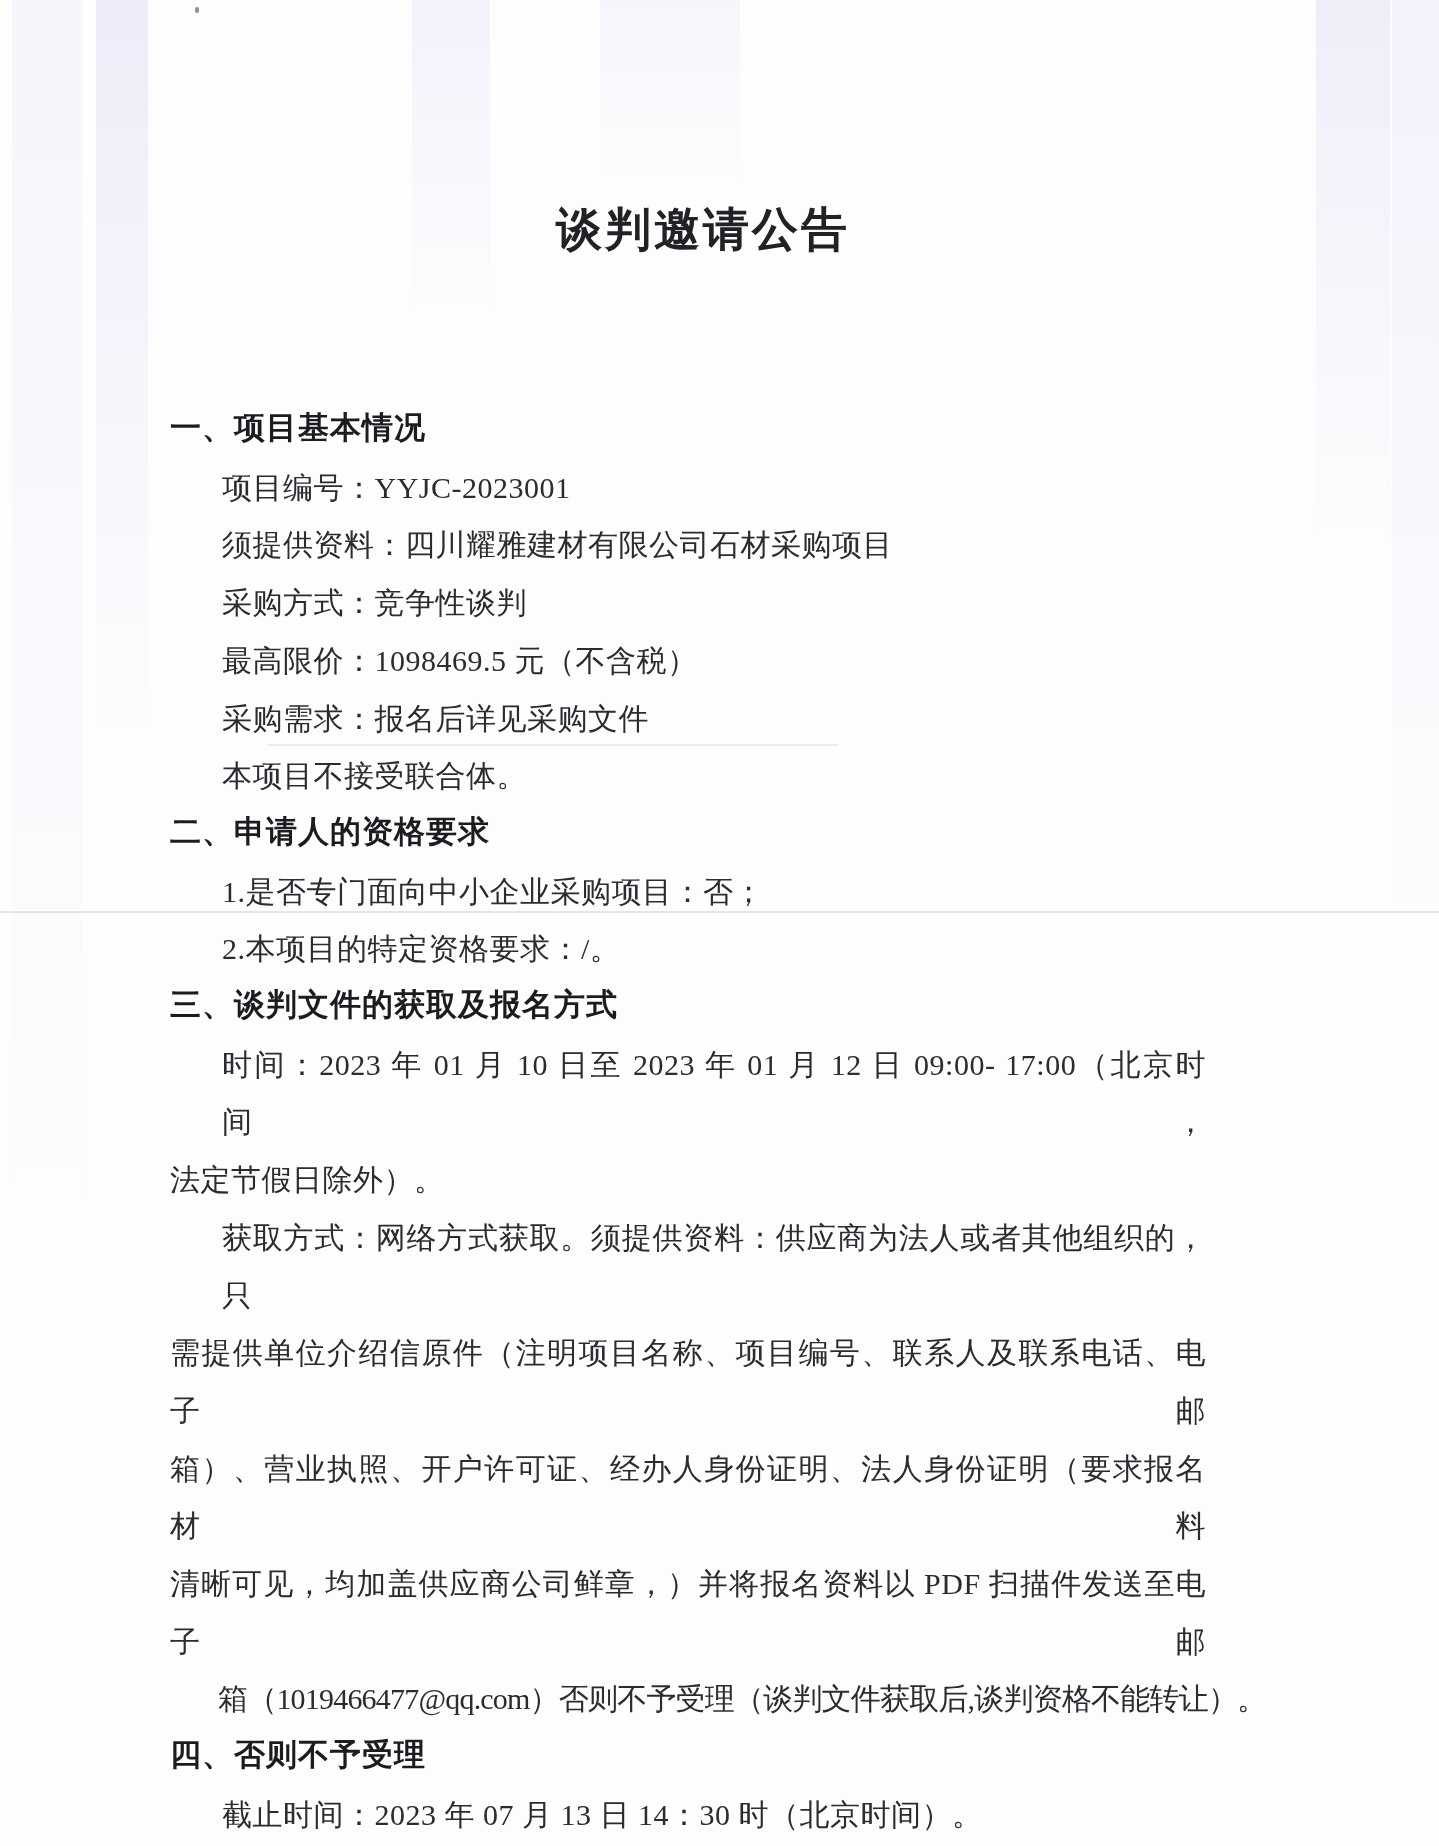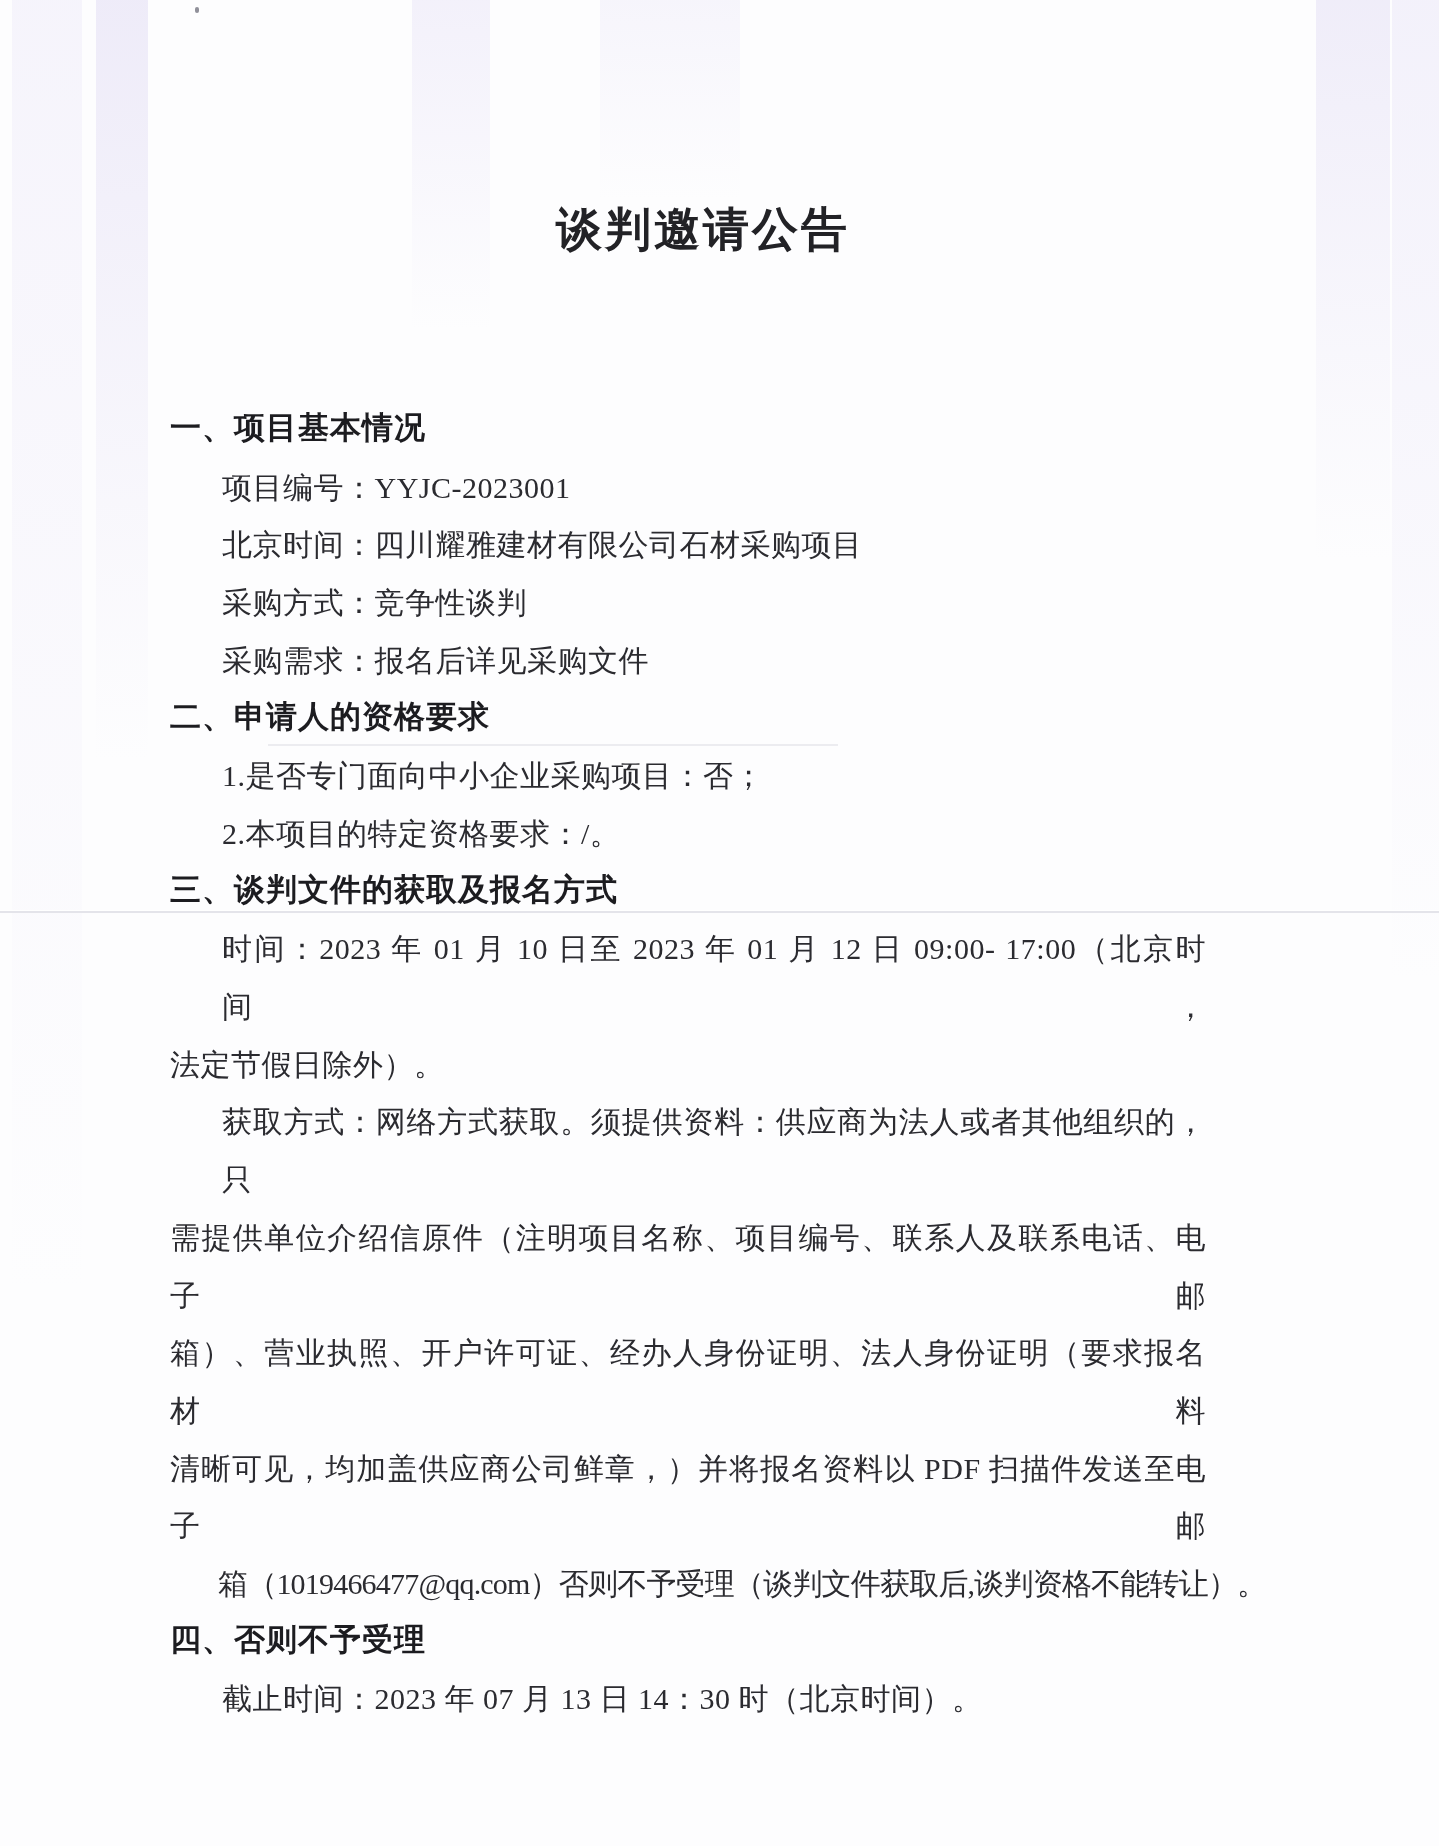--- a/index.html
+++ b/index.html
@@ -69,23 +69,25 @@
   <div class="scanline"></div>
   <div class="scanline2"></div>
   <div class="speck"></div>
 
   <div class="title">谈判邀请公告</div>
 
   <div class="doc-col">
 
     <div class="ln heading">一、项目基本情况</div>
     <div class="ln body">项目编号：YYJC-2023001</div>
-    <div class="ln body">北京时间：四川耀雅建材有限公司石材采购项目</div>
+    <div class="ln body">须提供资料：四川耀雅建材有限公司石材采购项目</div>
     <div class="ln body">采购方式：竞争性谈判</div>
+    <div class="ln body">最高限价：1098469.5 元（不含税）</div>
     <div class="ln body">采购需求：报名后详见采购文件</div>
+    <div class="ln body">本项目不接受联合体。</div>
 
     <div class="ln heading">二、申请人的资格要求</div>
     <div class="ln body">1.是否专门面向中小企业采购项目：否；</div>
     <div class="ln body">2.本项目的特定资格要求：/。</div>
 
     <div class="ln heading">三、谈判文件的获取及报名方式</div>
     <div class="ln body jl">时间：2023 年 01 月 10 日至 2023 年 01 月 12 日 09:00- 17:00（北京时间，</div>
     <div class="ln flush">法定节假日除外）。</div>
     <div class="ln body jl">获取方式：网络方式获取。须提供资料：供应商为法人或者其他组织的，只</div>
     <div class="ln flush jl">需提供单位介绍信原件（注明项目名称、项目编号、联系人及联系电话、电子邮</div>

